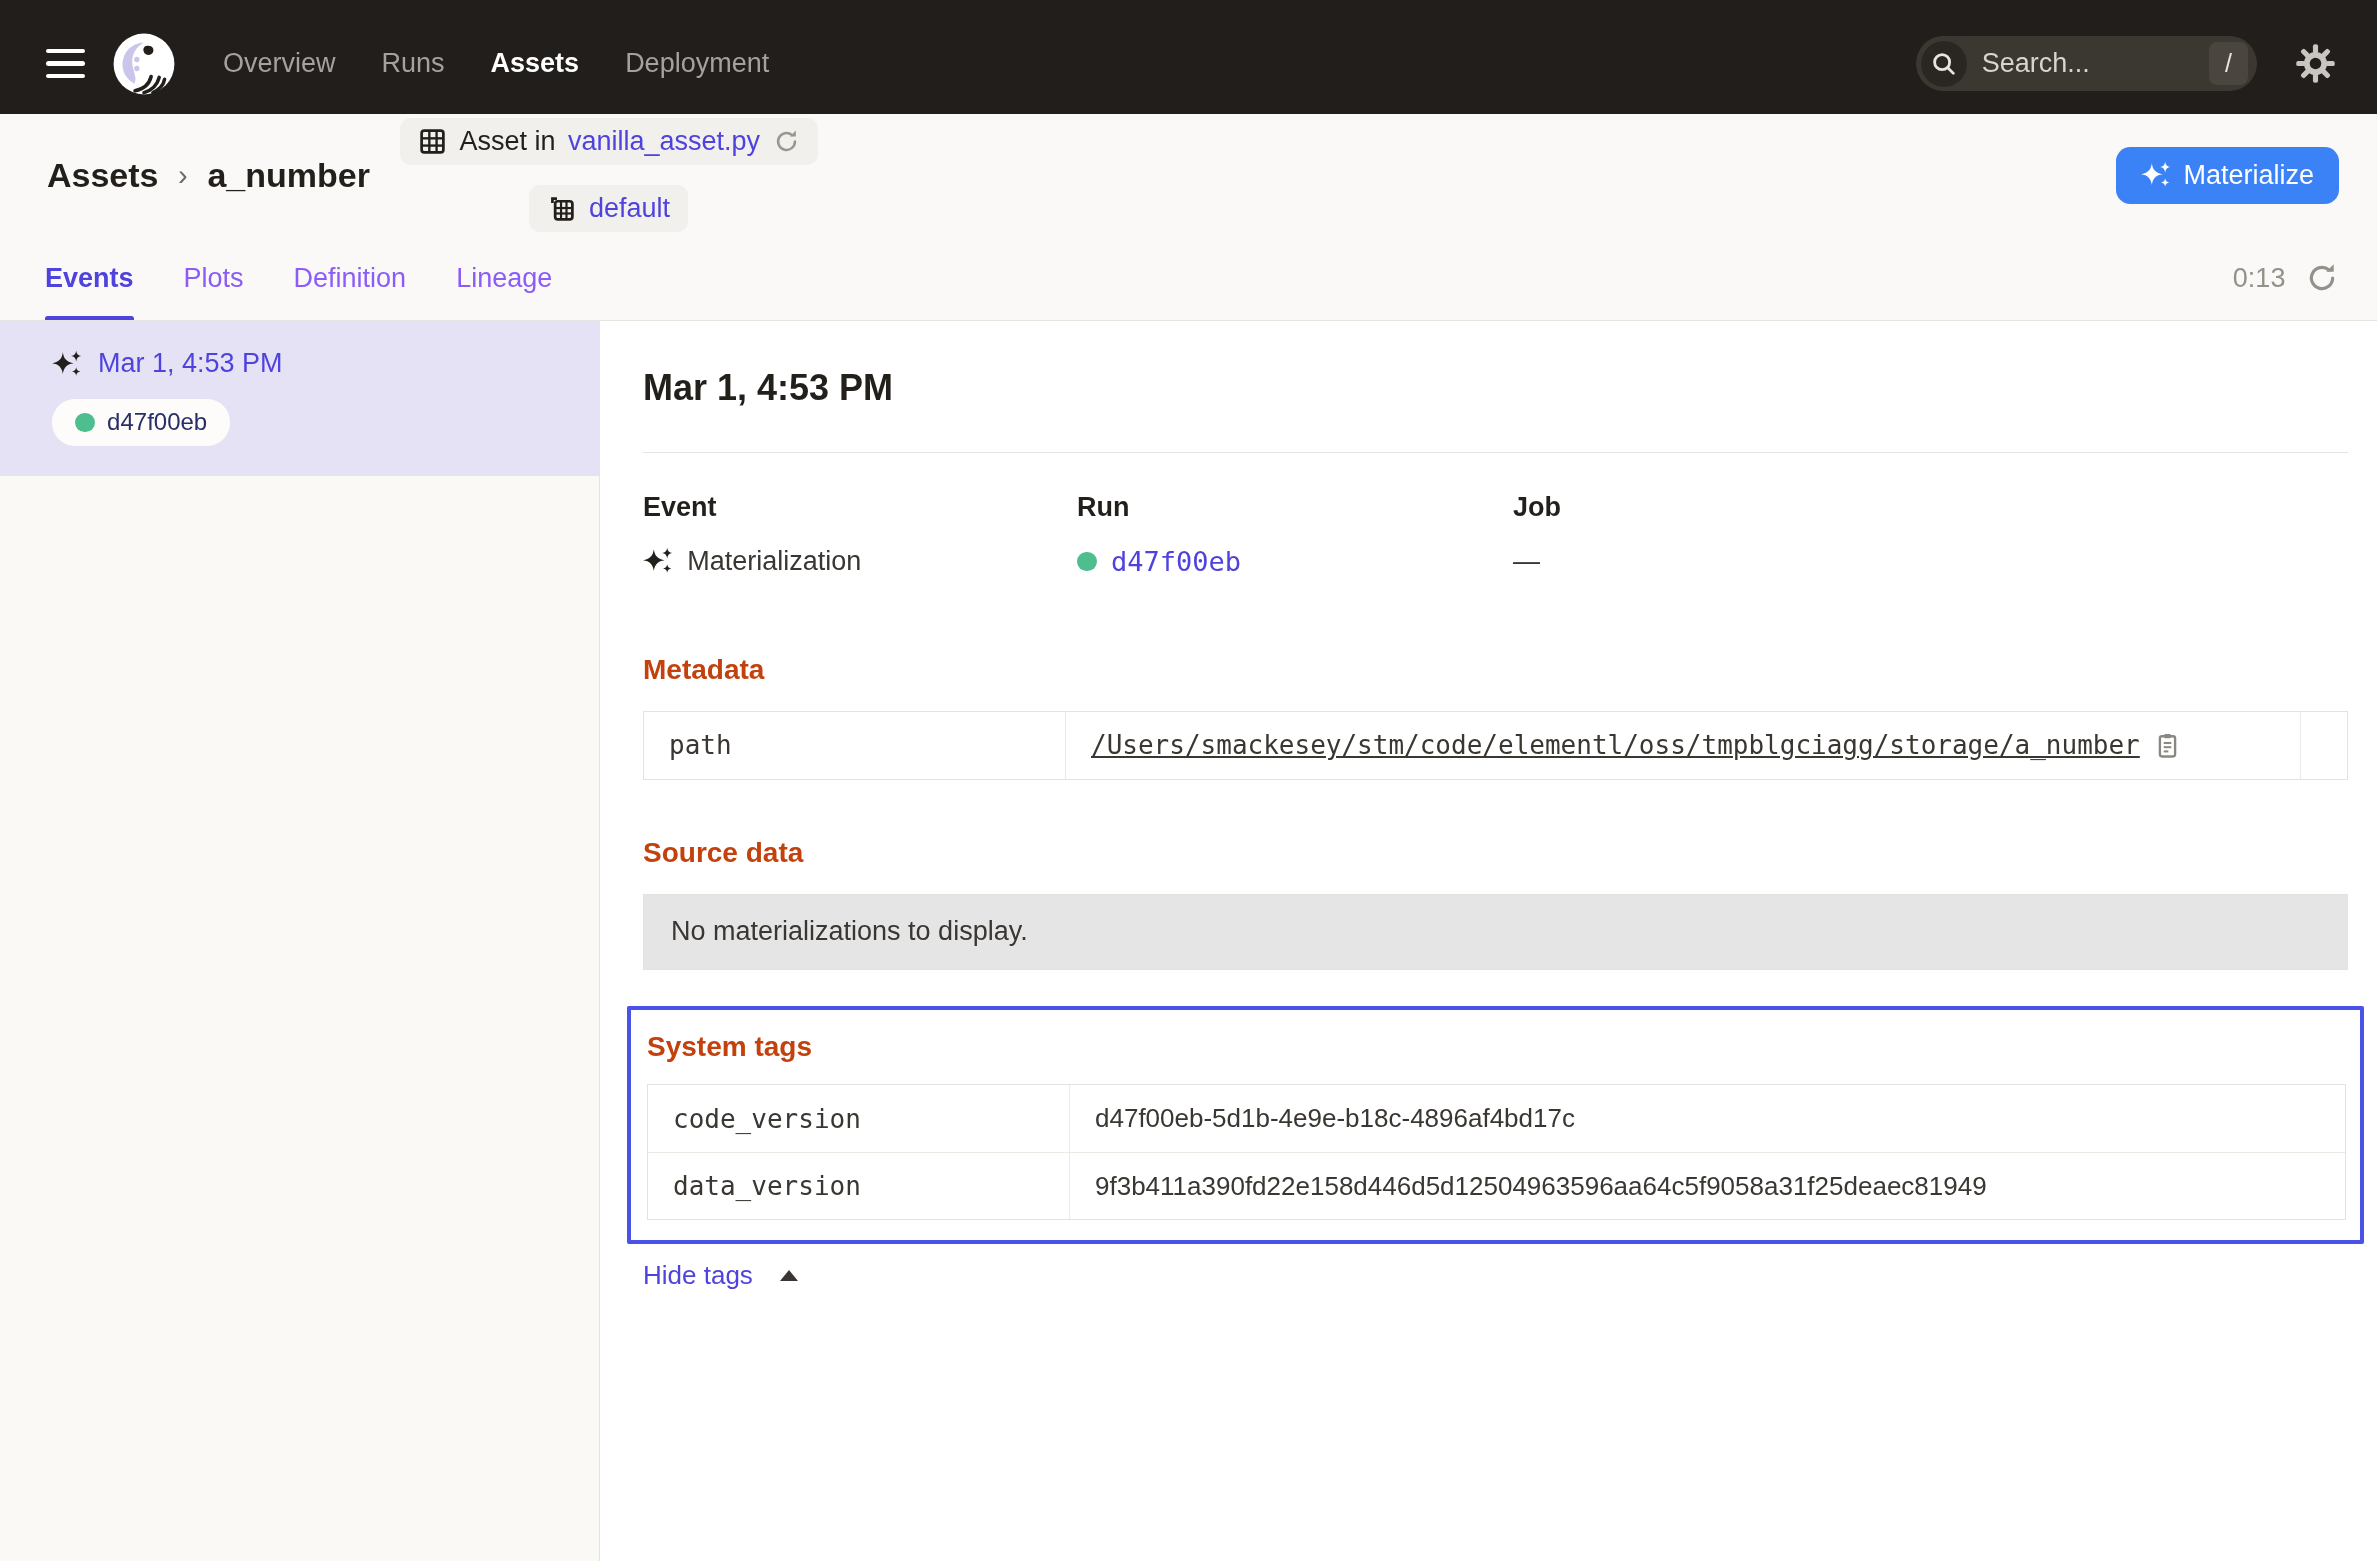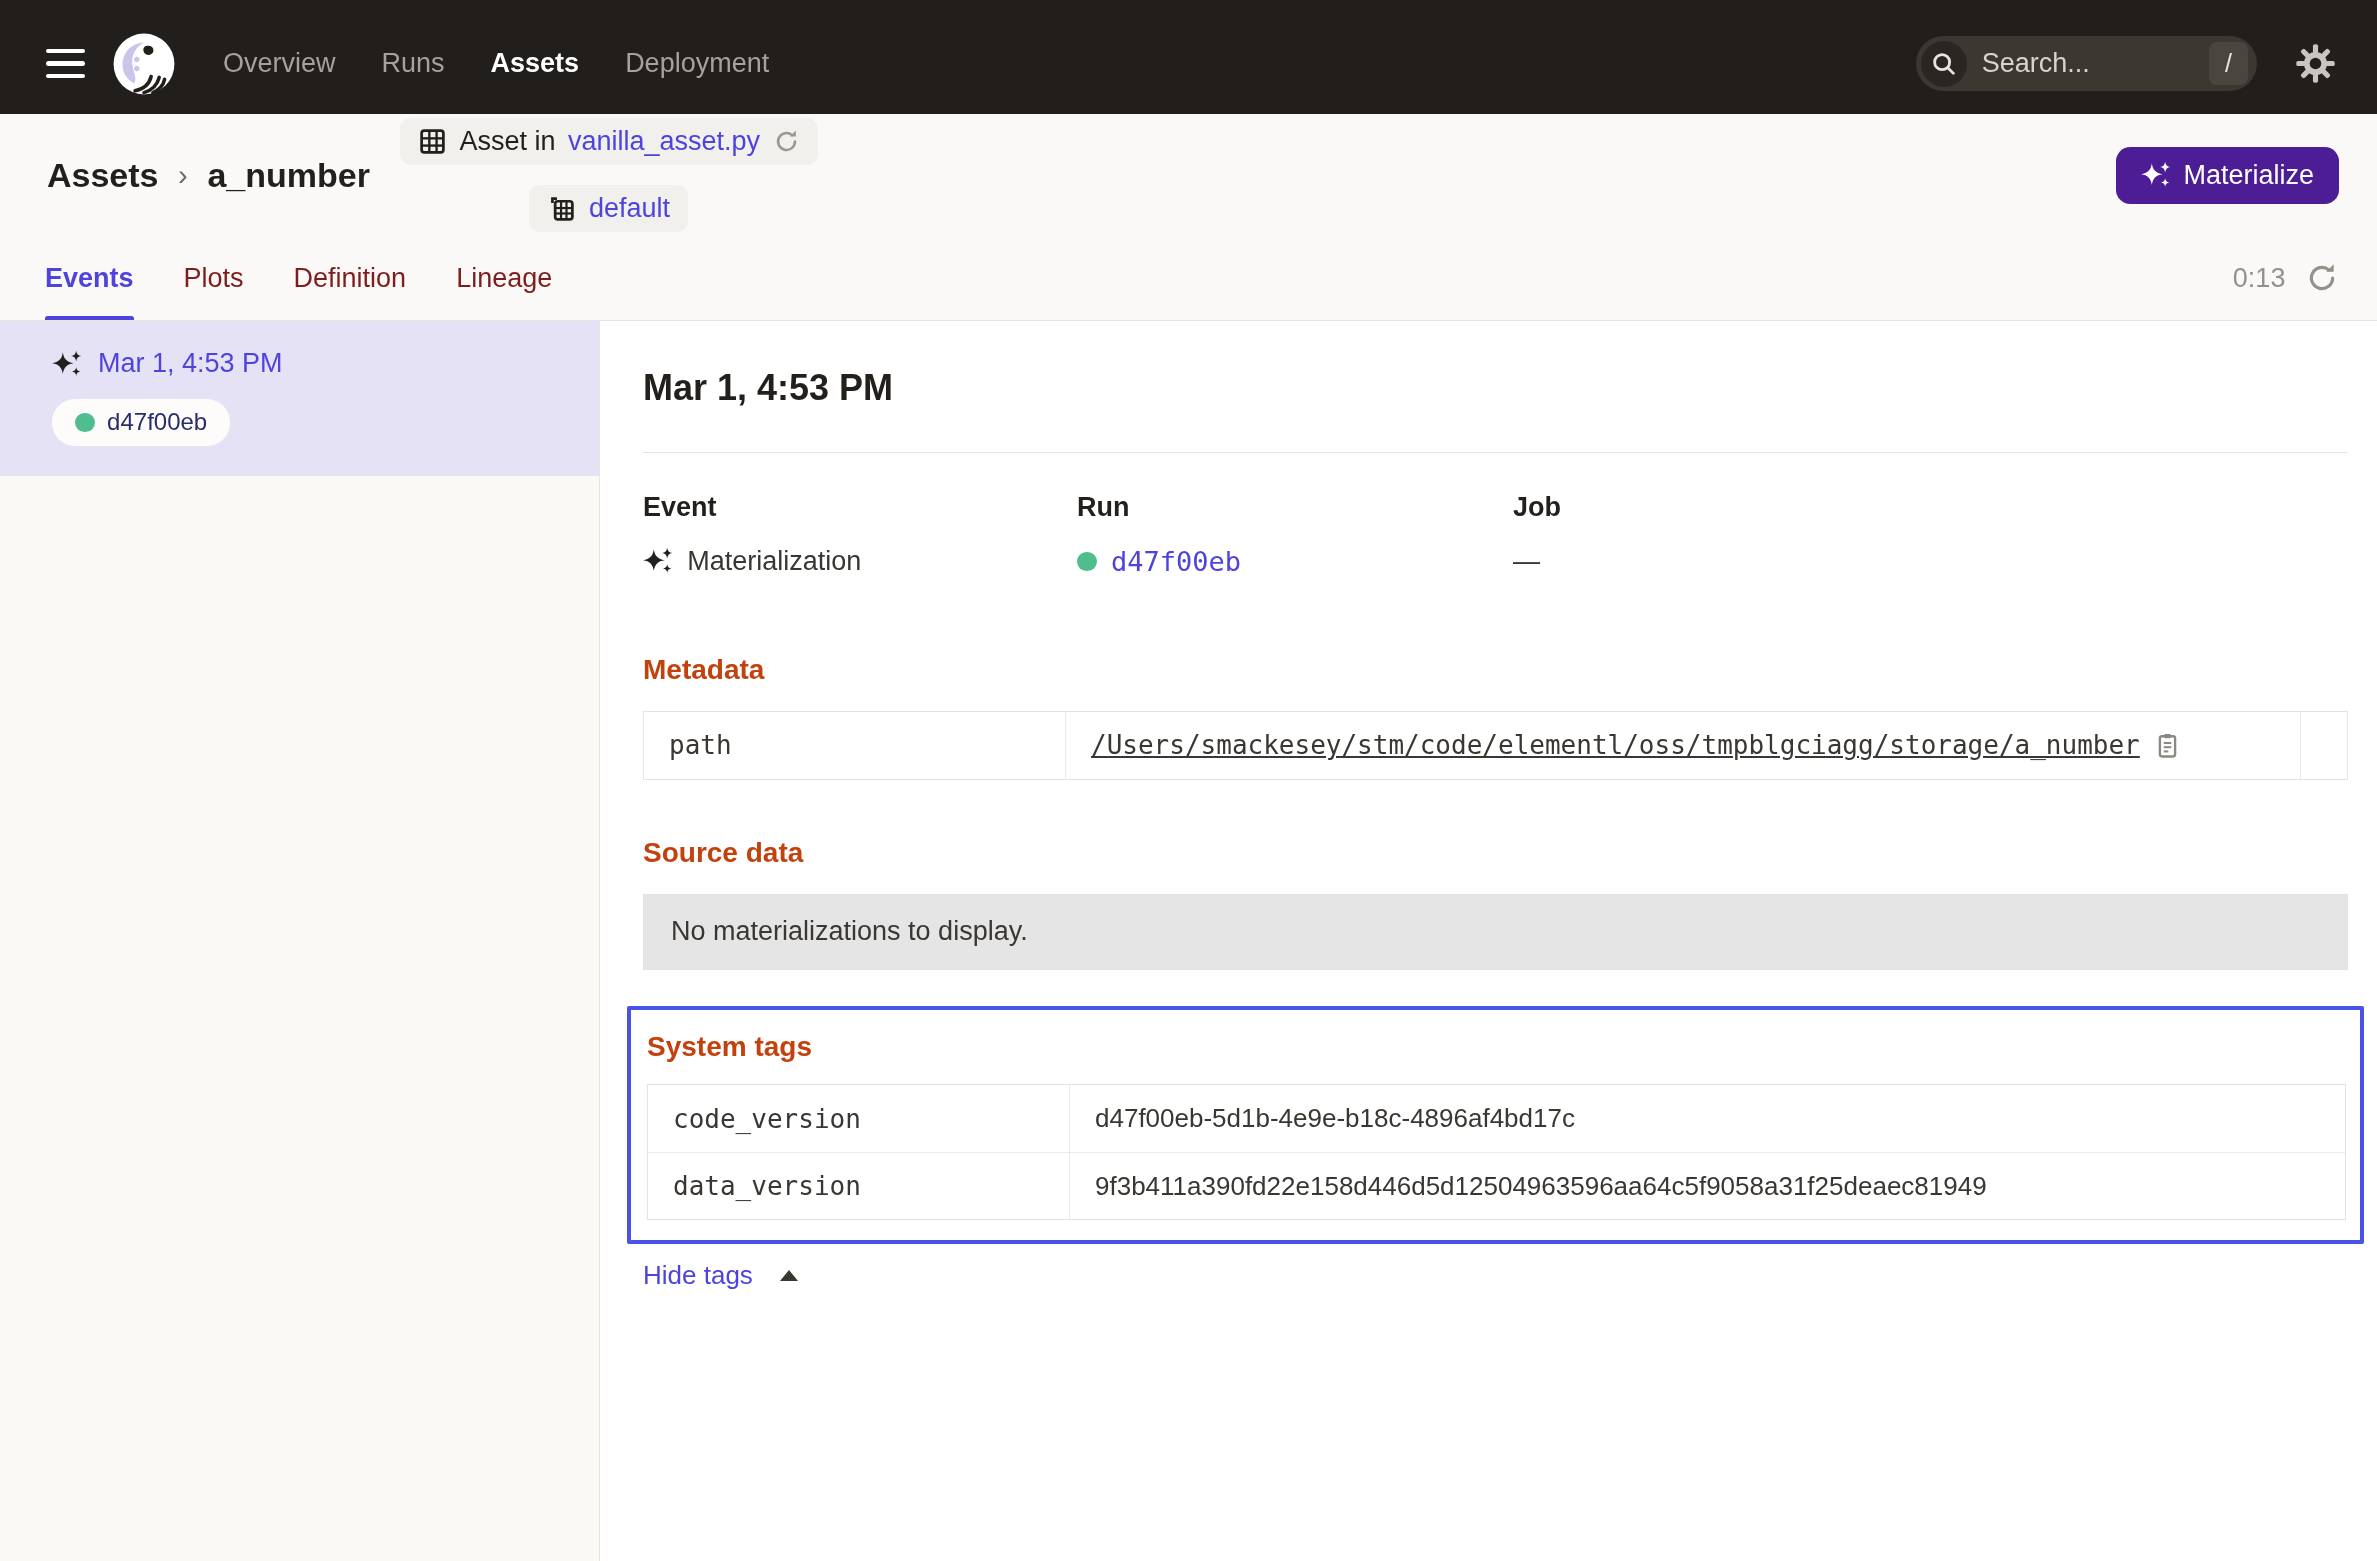--- a/index.html
+++ b/index.html
@@ -53,35 +53,35 @@
   .breadcrumb { display:flex; align-items:center; gap:19.6px; font-size:34px; font-weight:600; color:#231F1B; }
   .crumb-sep { color:#6E6A64; font-size:29px; font-weight:400; }
   .chips { display:flex; align-items:center; gap:19.6px; margin-left:30px;flex-direction:column; }
   .chip {
     height:47px; background:#F1F0ED; border-radius:10.7px;
     display:flex; align-items:center; gap:12.5px; padding:0 18px;
     font-size:27px; color:#231F1B; cursor:pointer;
   }
   .chip a, .link-blue { color:#4F43DD; text-decoration:none; cursor:pointer; }
   .materialize-btn {
-    margin-left:auto; height:57px; background:#4c1d95; color:#ffffff;
+    margin-left:auto; height:57px; background:#3b82f6; color:#ffffff;
     border:none; border-radius:14.3px; padding:0 25px;
     font-size:27px; font-family:"Liberation Sans",sans-serif;
     display:flex; align-items:center; gap:12.5px; cursor:pointer;
   }
 
   
   .tabs-row {
     height:85px; background:#FAF9F7; border-bottom:0.9px solid #E7E4DF;
     display:flex; align-items:stretch; padding:0 38px 0 45px;
   }
   .tabs { display:flex; gap:50px; }
   .tab {
     display:flex; align-items:center; position:relative;
-    font-size:27px; font-weight:500; color:#7f1d1d; cursor:pointer;
+    font-size:27px; font-weight:500; color:#8b5cf6; cursor:pointer;
   }
   .tab.active { color:#4F43DD; font-weight:600; }
   .tab.active::after {
     content:""; position:absolute; left:0; right:0; bottom:0; height:4.5px;
     background:#4F43DD; border-radius:2.7px 2.7px 0 0;
   }
   .tabs-right { margin-left:auto; display:flex; align-items:center; gap:19.6px; color:#94908A; font-size:27px; }
 
   
   .content { display:flex; height:1240px; }

